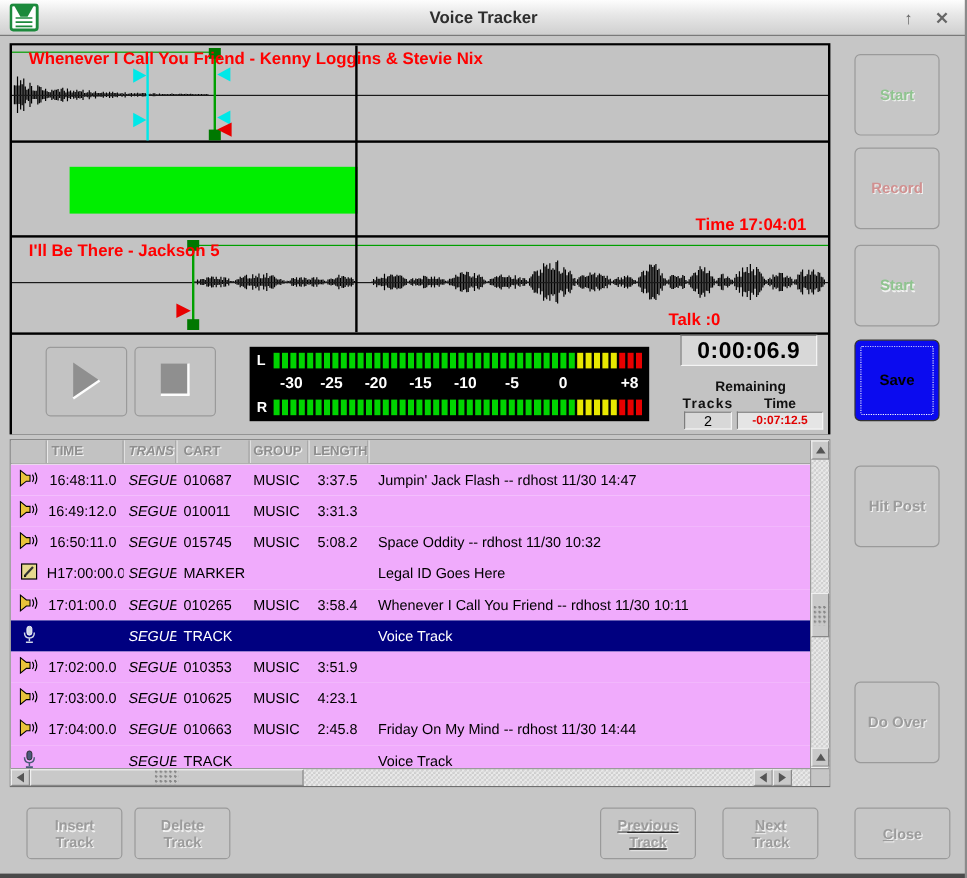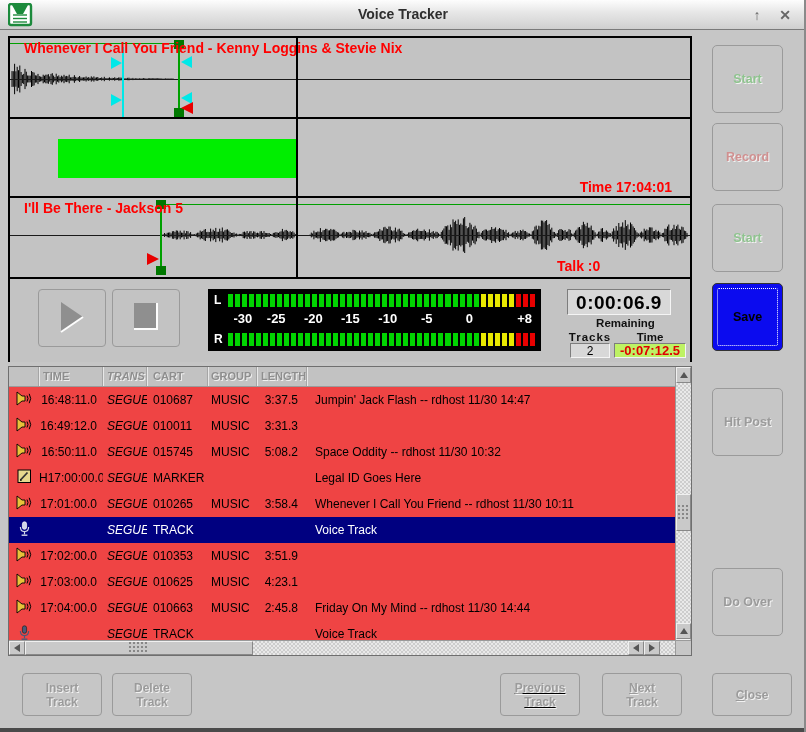--- a/index.html
+++ b/index.html
@@ -58,27 +58,27 @@
   .vu-row{position:absolute;left:6px;width:321px;height:14px;display:flex;align-items:center;}
   .vu-label{color:#fff;font-size:12px;font-weight:bold;width:14px;flex:none;}
   .vu-segs{flex:1;display:flex;gap:2px;height:13px;}
   .vu-seg{flex:1;}
   #vu-scale{position:absolute;left:20px;right:4px;top:22px;height:18px;}
   .vu-tick{position:absolute;top:0;color:#fff;font-size:13px;font-weight:bold;transform:translateX(-50%);}
   .sunken-box{
     background:#d8d8d8;border-top:1px solid #7d7d7d;border-left:1px solid #7d7d7d;
     border-right:1px solid #f4f4f4;border-bottom:1px solid #f4f4f4;box-sizing:border-box;
   }
-  #elapsed-timer{position:absolute;left:557px;top:10px;width:104px;height:26px;
+  #elapsed-timer{position:absolute;left:557px;top:0;width:114px;height:26px;
     font-size:19px;font-weight:bold;color:#000;text-align:center;line-height:25px;letter-spacing:0.5px;}
   #remaining-label{position:absolute;left:557px;top:38px;width:117px;text-align:center;font-size:11.5px;font-weight:bold;color:#111;}
   #tracks-label{position:absolute;left:552px;top:52px;width:56px;text-align:center;font-size:11.5px;font-weight:bold;color:#111;letter-spacing:1px;}
   #time-label{position:absolute;left:612px;top:52px;width:56px;text-align:center;font-size:11.5px;font-weight:bold;color:#111;}
   #tracks-value{position:absolute;left:560px;top:64px;width:40px;height:15px;text-align:center;font-size:12px;color:#000;line-height:14px;}
-  #time-value{position:absolute;left:604px;top:64px;width:72px;height:15px;text-align:center;font-size:13px;font-weight:bold;color:#e00000;line-height:14px;background:#bef264;}
+  #time-value{position:absolute;left:604px;top:64px;width:72px;height:15px;text-align:center;font-size:10px;font-weight:bold;color:#e00000;line-height:14px;background:#e5e5e5;}
 
   
   .side-btn{
     position:absolute;left:712px;width:71px;height:68px;
     background:#c6c6c6;border:1px solid #9a9a9a;border-radius:5px;
     font-size:12.5px;font-weight:bold;text-align:center;box-sizing:border-box;
     display:flex;align-items:center;justify-content:center;
   }
   .etch-green{color:#8fc48f;text-shadow:1px 1px 0 #f2f2f2;}
   .etch-red{color:#d09090;text-shadow:1px 1px 0 #f2f2f2;}
@@ -100,21 +100,21 @@
   #table-header{
     position:absolute;left:0;top:0;width:667px;height:20px;background:#c2c2c2;
     display:flex;border-bottom:1px solid #9b9b9b;box-sizing:border-box;
   }
   .hcell{
     font-size:11px;font-weight:bold;color:#8e8e8e;text-shadow:1px 1px 0 #f0f0f0;
     line-height:19px;box-sizing:border-box;padding:0 4px;white-space:nowrap;overflow:hidden;
     border-right:1px solid #a5a5a5;box-shadow:1px 0 0 #e8e8e8;
   }
   #table-body{position:absolute;left:0;top:20px;width:667px;height:254px;overflow:hidden;background:#fff;}
-  .trow{display:flex;height:26px;align-items:center;background:#ef4444;color:#000;font-size:12px;}
+  .trow{display:flex;height:26px;align-items:center;background:#f0abfc;color:#000;font-size:12px;}
   .trow.selected{background:#000080;color:#fff;}
   .tcell{box-sizing:border-box;white-space:nowrap;overflow:hidden;flex:none;}
   .c-icon{width:30px;text-align:center;}
   .c-time{width:64px;text-align:right;padding-right:6px;}
   .c-trans{width:44px;padding-left:4px;font-style:italic;}
   .c-cart{width:61px;padding-left:6px;}
   .c-group{width:49px;padding-left:3px;}
   .c-length{width:50px;text-align:right;padding-right:9px;}
   .c-title{flex:1 1 auto;padding-left:8px;}
 

